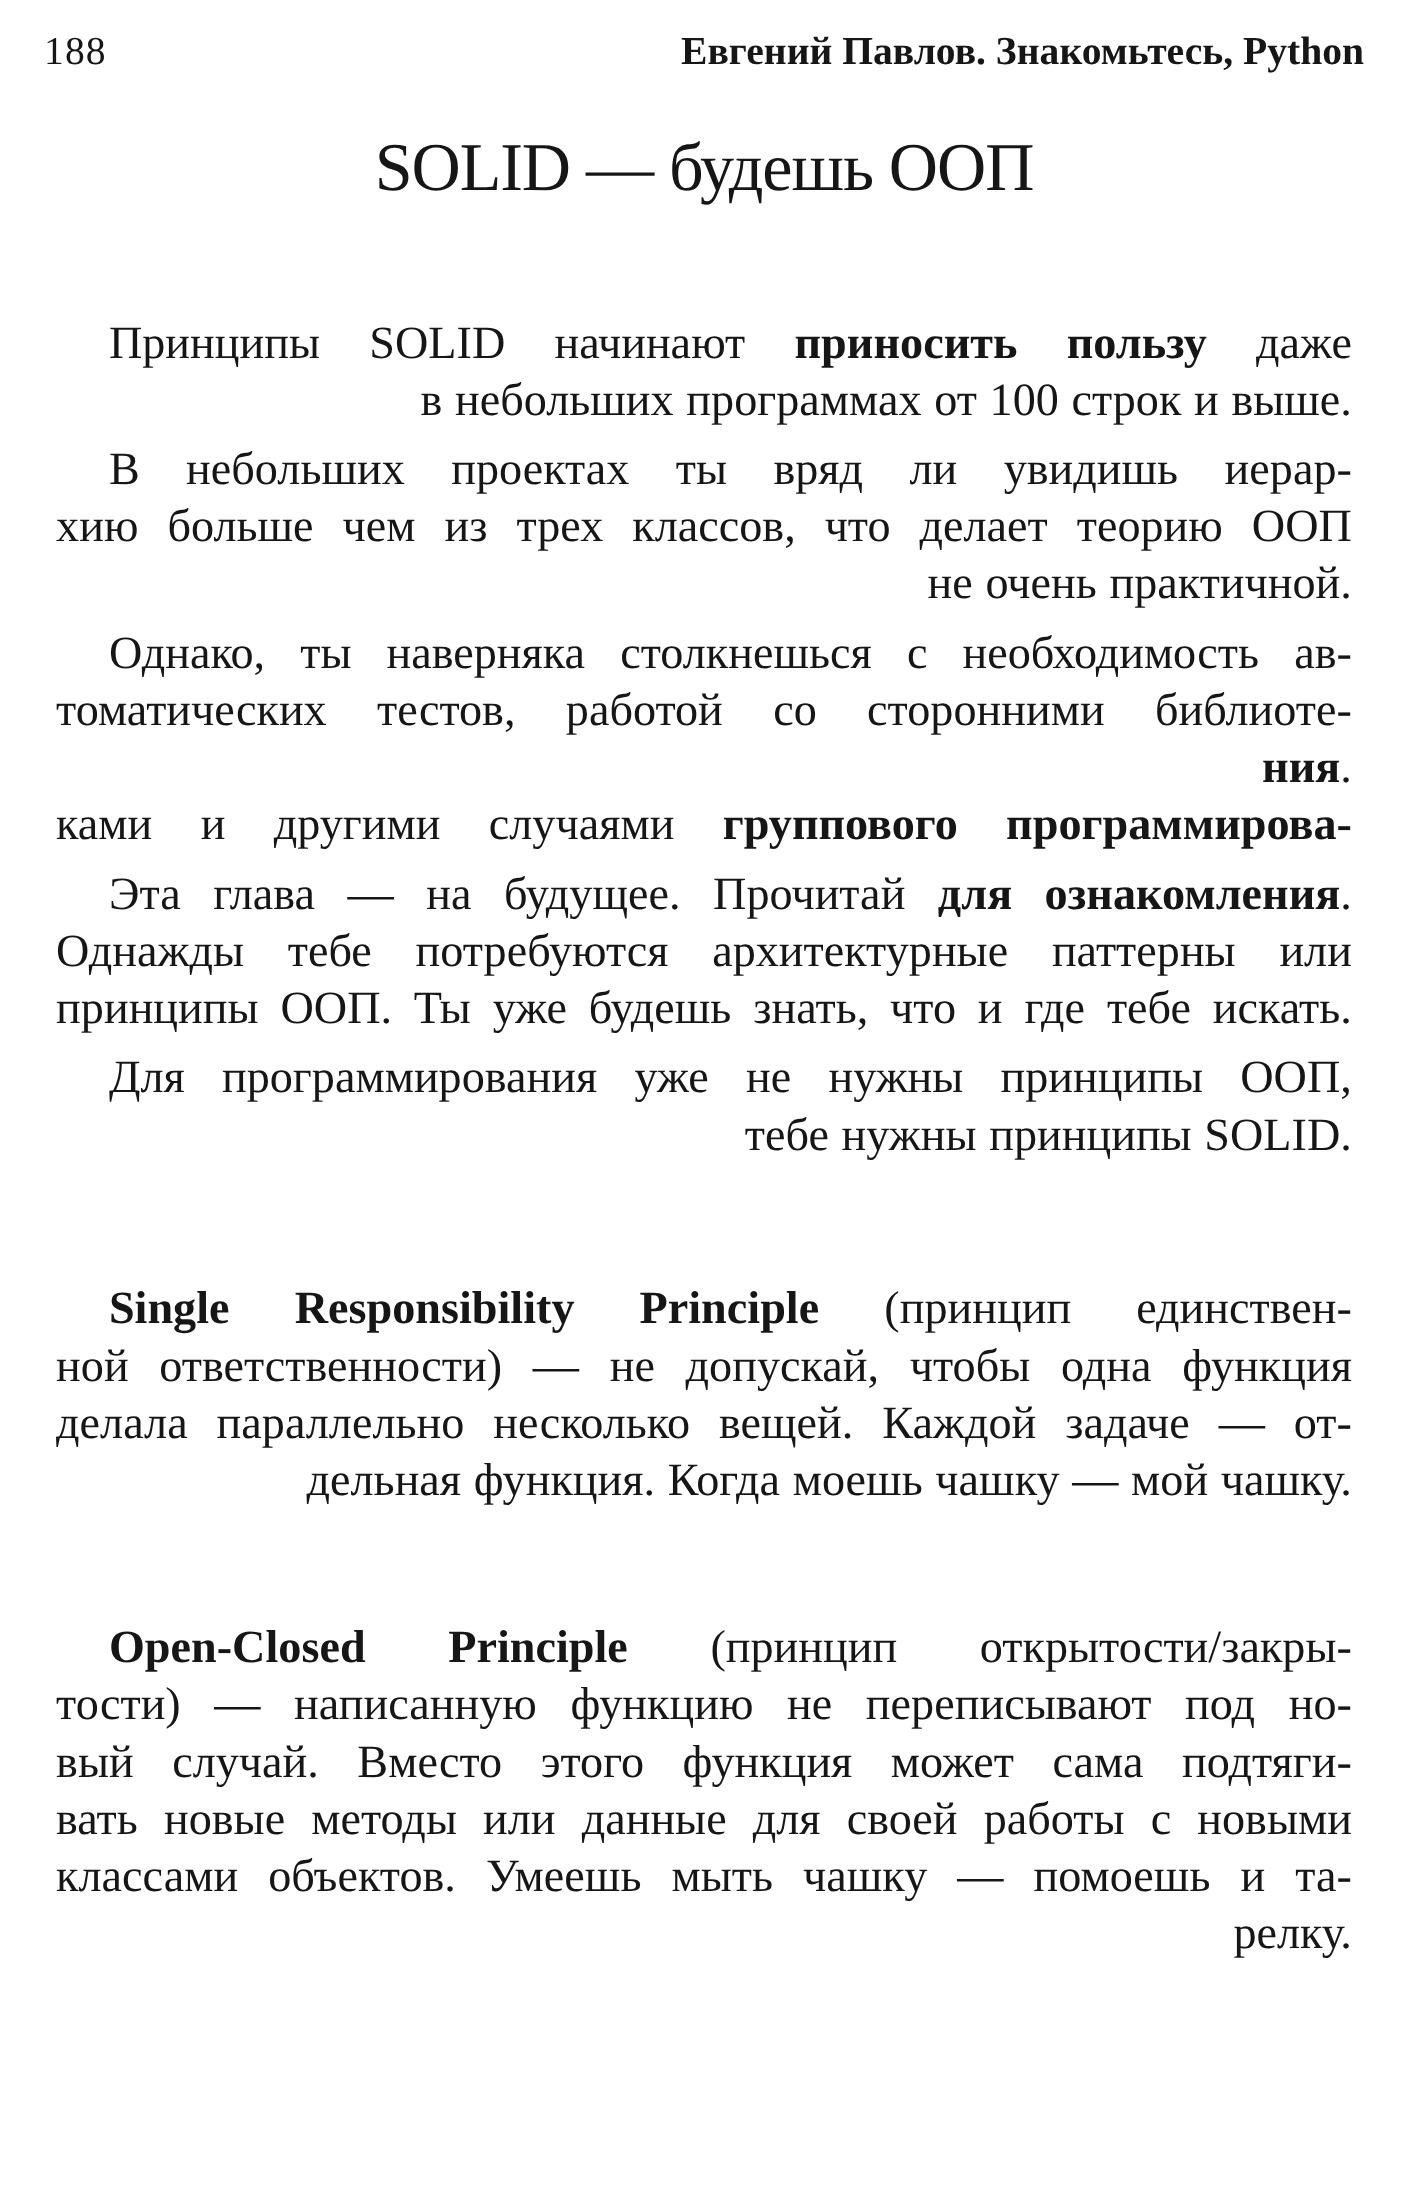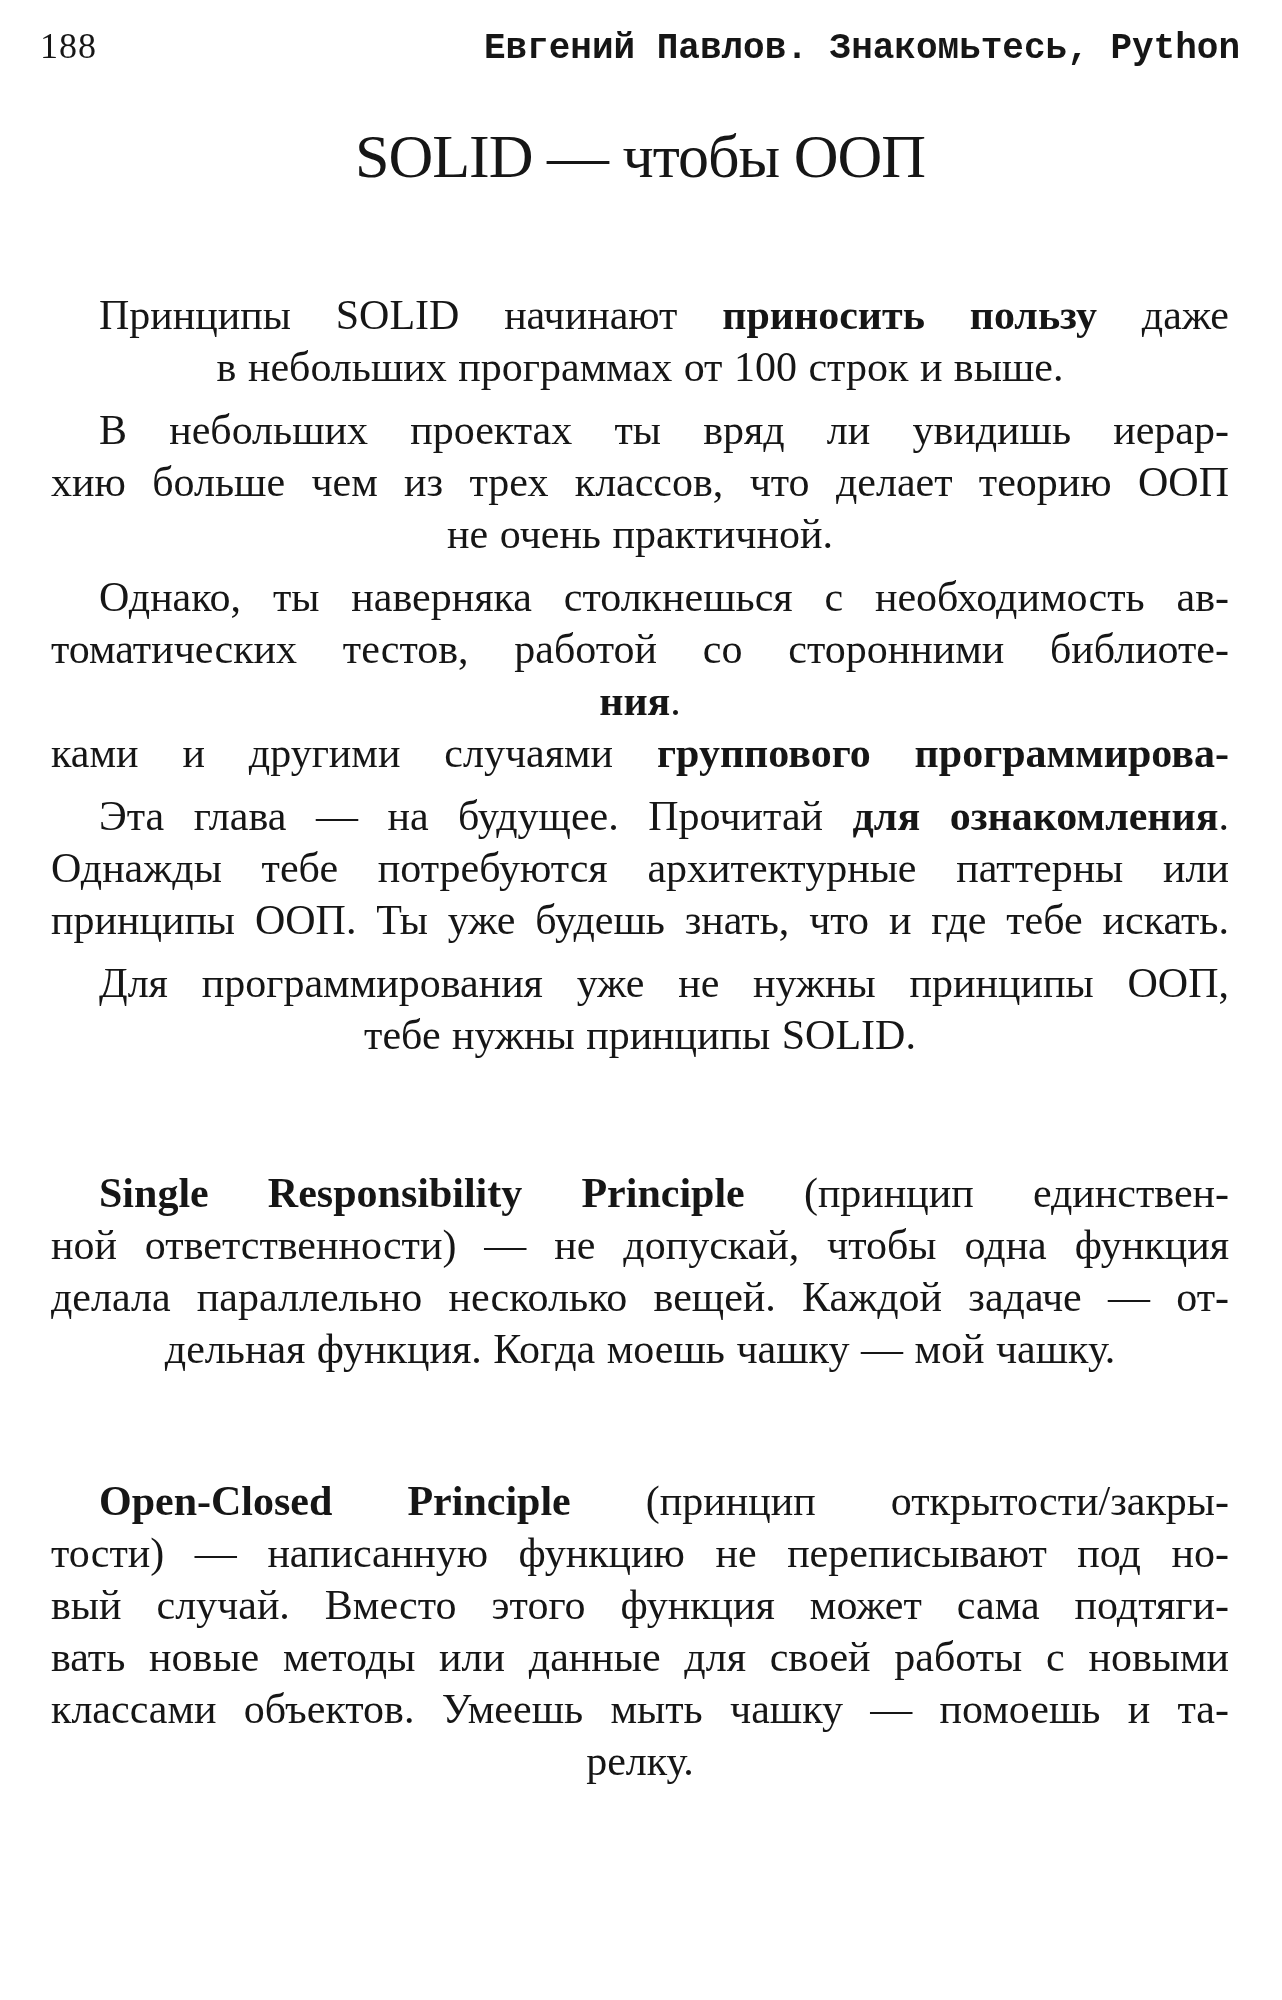--- a/index.html
+++ b/index.html
@@ -25,41 +25,40 @@
     align-items: baseline;
     font-size: 36px;
     line-height: 40px;
   }
   .page-number {
     font-weight: 400;
     letter-spacing: 1px;
   }
   .running-title {
     font-weight: 700;
-    font-family: Liberation Mono, monospace;
   }
   .chapter-title {
     margin-top: 50px;
     text-align: center;
     font-size: 62px;
     line-height: 74px;
     font-weight: 400;
     letter-spacing: -1px;
   }
   .text-body {
     margin-top: 96px;
     font-size: 42px;
   }
   .para { margin: 11px; }
   .para.gap-srp { margin-top: 106px; }
   .para.gap-ocp { margin-top: 100px; }
   .line {
     line-height: 52px;
     height: 52px;
-    text-align: center;
+    text-align: right;
     word-spacing: 1px;
   }
   .line.just {
     text-align: justify;
     text-align-last: justify;
   }
   .line.first {
     padding-left: 48px;
   }
   .run { font-weight: 400; }
@@ -68,21 +67,21 @@
 </head>
 <body>
 
 <div class="page">
 
   <div class="running-head">
     <span class="page-number">188</span>
     <span class="running-title">Евгений Павлов. Знакомьтесь, Python</span>
   </div>
 
-  <h1 class="chapter-title">SOLID — чтобы ООП</h1>
+  <h1 class="chapter-title">SOLID — будешь ООП</h1>
 
   <div class="text-body">
       <div class="para">
         <div class="line just first"><span class="run">Принципы SOLID начинают </span><span class="run bold">приносить пользу</span><span class="run"> даже</span></div>
         <div class="line"><span class="run">в небольших программах от 100 строк и выше.</span></div>
       </div>
       <div class="para">
         <div class="line just first"><span class="run">В небольших проектах ты вряд ли увидишь иерар-</span></div>
         <div class="line just"><span class="run">хию больше чем из трех классов, что делает теорию ООП</span></div>
         <div class="line"><span class="run">не очень практичной.</span></div>

